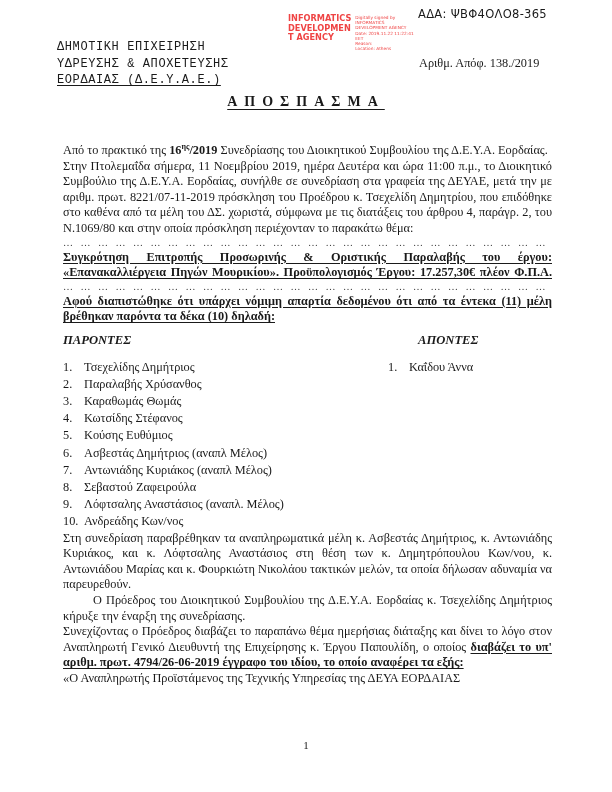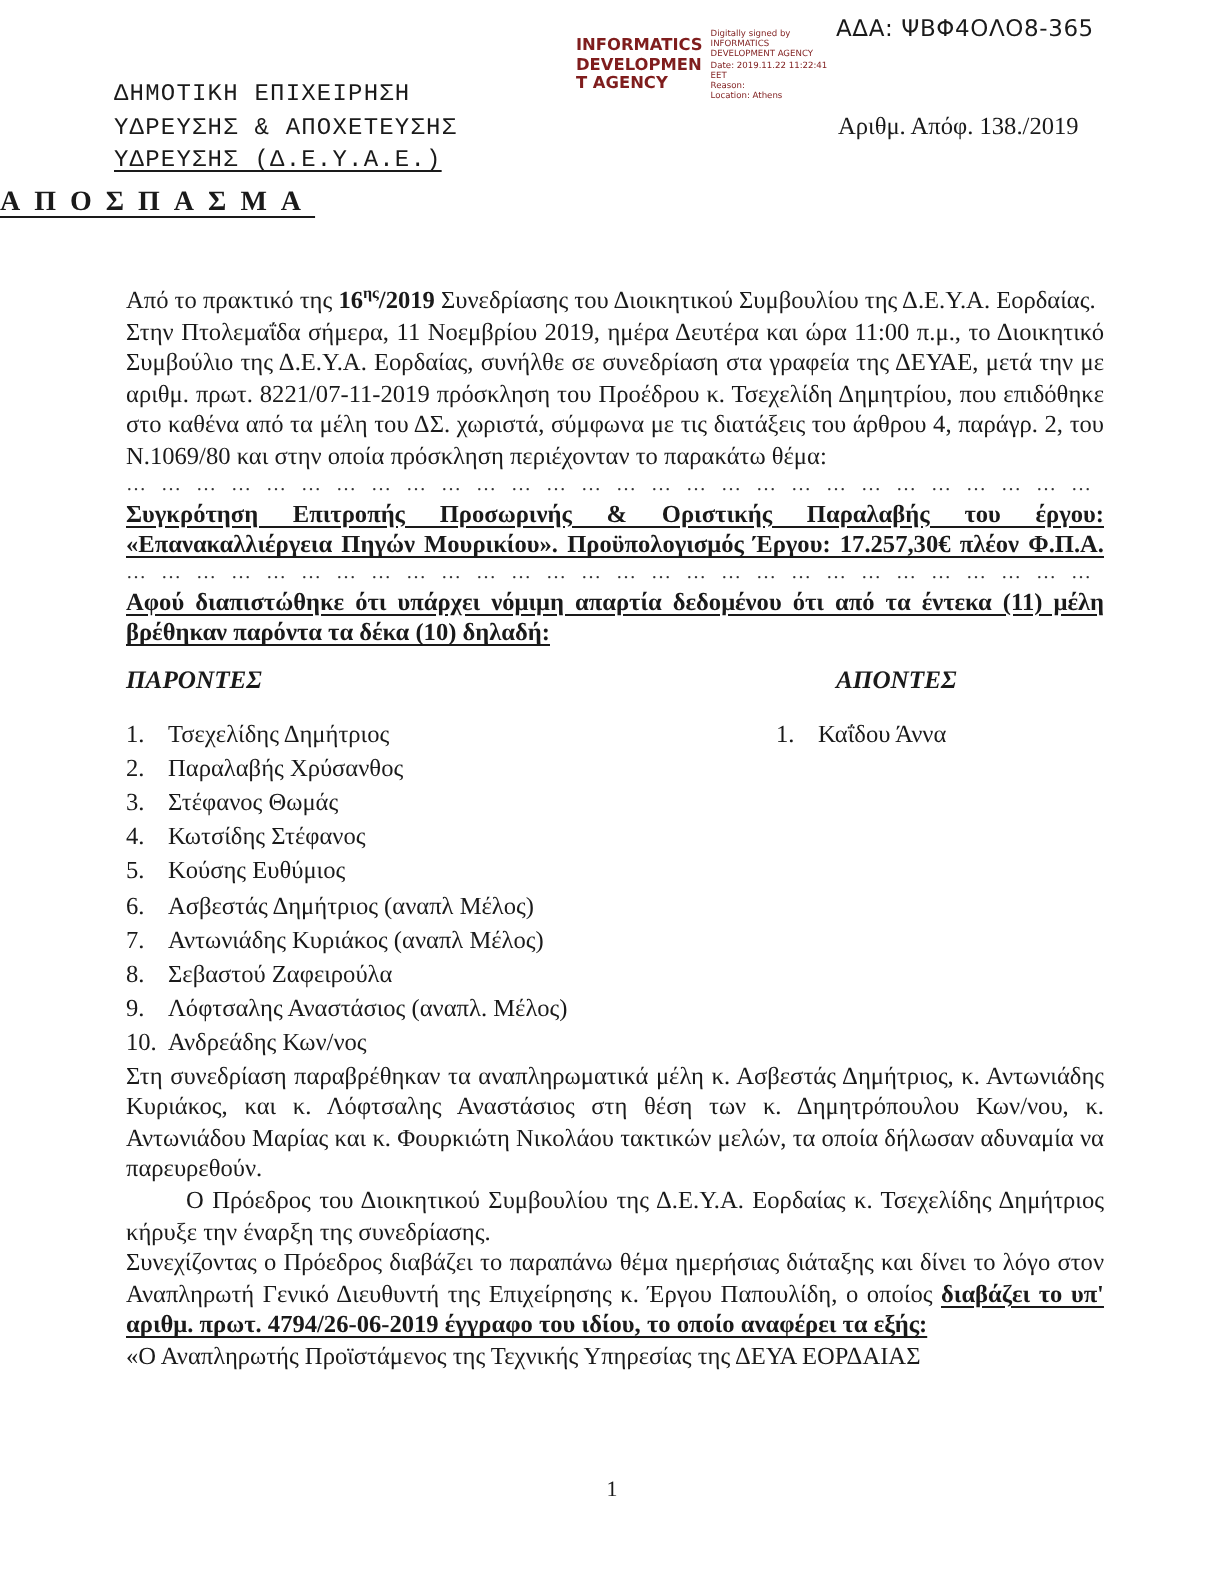--- a/index.html
+++ b/index.html
@@ -14,42 +14,42 @@
     overflow:hidden;
   }
   
   .ada{
     position:absolute;top:7px;left:418px;
     font-family:"DejaVu Sans", sans-serif;
     font-size:11.5px;letter-spacing:.3px;white-space:nowrap;
   }
   .stamp{
     position:absolute;top:14px;left:288px;width:132px;
-    display:flex;gap:4px;color:#7f1d1d;align-items:center;
+    display:flex;gap:4px;color:#ef4444;
   }
   .stamp-agency{
     font-family:"DejaVu Sans", sans-serif;
     font-weight:bold;font-size:8.2px;line-height:9.5px;white-space:pre-line;
   }
   .stamp-sig{
     font-family:"DejaVu Sans", sans-serif;
     font-size:4.3px;line-height:5.2px;white-space:pre-line;margin-top:1px;
   }
   .org{
     position:absolute;top:39px;left:57px;
     font-size:12px;line-height:16.5px;letter-spacing:.6px;white-space:nowrap;font-family:Liberation Mono, monospace;
   }
   .org .u{text-decoration:underline;text-underline-offset:2px;}
   .decision-no{
     position:absolute;top:56px;left:419px;
     font-size:12.3px;white-space:nowrap;
   }
   .doc-title{
     position:absolute;top:94px;left:0;right:0;
-    font-weight:bold;font-size:14px;
+    text-align:center;font-weight:bold;font-size:14px;
     letter-spacing:7px;
     text-decoration:underline;text-underline-offset:3px;
   }
   
   .body{
     position:absolute;top:143px;left:63px;width:489px;
   }
   .body p{margin:0;text-align:justify;}
   .b{font-weight:bold;}
   .bu{font-weight:bold;text-decoration:underline;text-underline-offset:2px;}
@@ -104,21 +104,21 @@
 DEVELOPMENT AGENCY
 Date: 2019.11.22 11:22:41
 EET
 Reason:
 Location: Athens</div>
   </div>
 
   <div class="org">
     <div>ΔΗΜΟΤΙΚΗ  ΕΠΙΧΕΙΡΗΣΗ</div>
     <div>ΥΔΡΕΥΣΗΣ  &amp;  ΑΠΟΧΕΤΕΥΣΗΣ</div>
-    <div class="u">ΥΔΡΕΥΣΗΣ (Δ.Ε.Υ.Α.Ε.)</div>
+    <div class="u">ΕΟΡΔΑΙΑΣ (Δ.Ε.Υ.Α.Ε.)</div>
   </div>
 
   <div class="decision-no">Αριθμ. Απόφ. 138./2019</div>
 
   <div class="doc-title">ΑΠΟΣΠΑΣΜΑ</div>
 
   <div class="body">
 
     <p><span>Από το πρακτικό της </span><span class="b"><span>16</span><sup>ης</sup><span>/2019</span></span><span> Συνεδρίασης του Διοικητικού Συμβουλίου της Δ.Ε.Υ.Α. Εορδαίας.</span></p>
 
@@ -138,21 +138,21 @@
         <div class="prow">
             <span class="pnum">1.</span>
             <span>Τσεχελίδης Δημήτριος</span>
           </div>
         <div class="prow">
             <span class="pnum">2.</span>
             <span>Παραλαβής Χρύσανθος</span>
           </div>
         <div class="prow">
             <span class="pnum">3.</span>
-            <span>Στέφανος Θωμάς</span>
+            <span>Καραθωμάς Θωμάς</span>
           </div>
         <div class="prow">
             <span class="pnum">4.</span>
             <span>Κωτσίδης Στέφανος</span>
           </div>
         <div class="prow">
             <span class="pnum">5.</span>
             <span>Κούσης Ευθύμιος</span>
           </div>
         <div class="prow">

